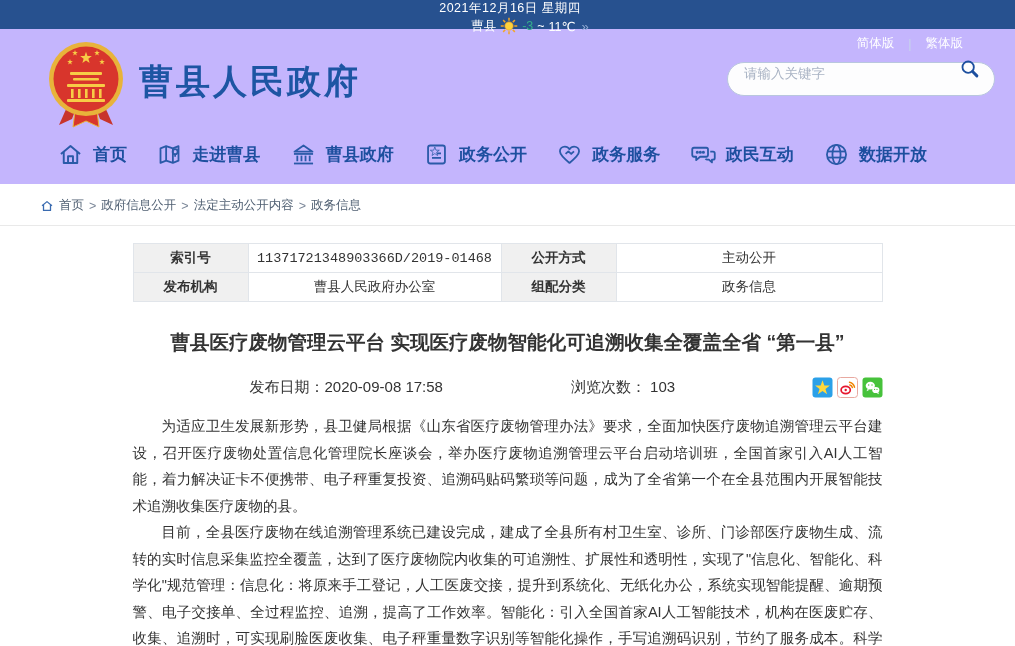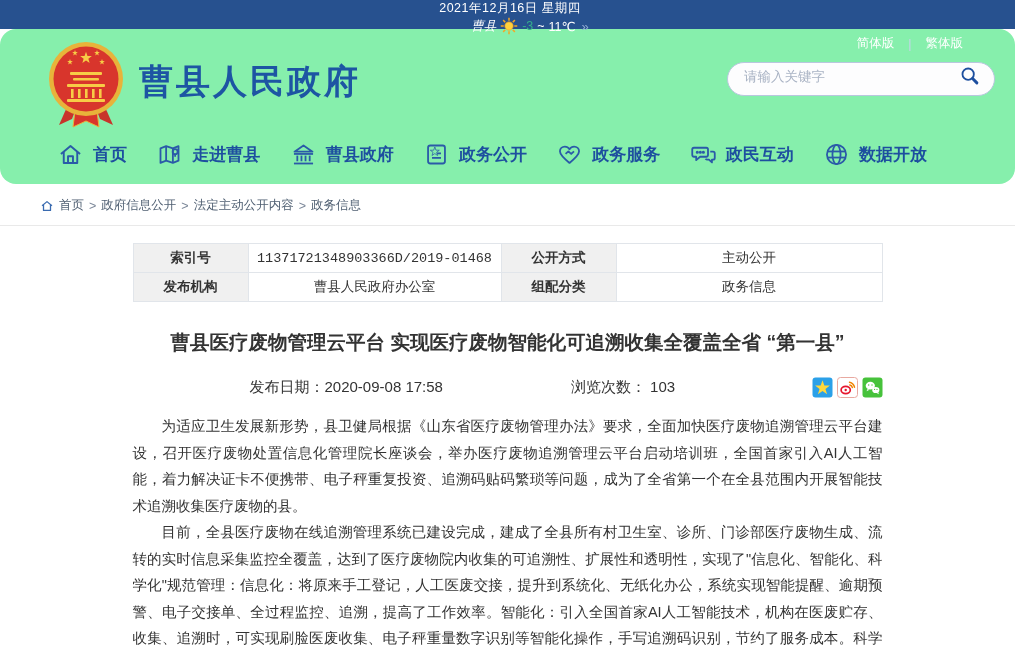--- a/index.html
+++ b/index.html
@@ -4,39 +4,39 @@
 <style>
   * { box-sizing: border-box; margin: 0; padding: 0; }
   html,body { width:1015px; height:646px; overflow:hidden; background:#fff;
     font-family:"Liberation Sans","DejaVu Sans",sans-serif; }
 
   
   .topbar { height:29px; background:#27518f; color:#fff; display:flex;
     align-items:center; font-size:12.5px; padding:0 52px 0 57px;flex-direction:column; }
   .topbar .date { letter-spacing:.5px; }
   .weather { display:flex; align-items:center; margin-left:40px; gap:4px; }
-  .weather .city { color:#fff;font-style:italic; }
+  .weather .city { color:#fff; }
   .weather .low { color:#35b08a; }
   .weather .sep, .weather .high { color:#fff; }
   .weather .arrow { color:#8fa9d2; font-size:13px; margin-left:2px; }
   .lang { margin-left:auto; display:flex; gap:14px; align-items:center; }
   .lang a { color:#fff; text-decoration:none; }
   .lang .divider { color:#c7d4ea; }
 
   
-  .top-section { background:#86efac;border-radius:16px; }
+  .top-section { background:#c4b5fd; }
   .header-inner { position:relative; height:106px; display:flex; align-items:center;
     padding-left:45px; }
   .logo { width:82px; height:92px; margin-top:6px; flex:0 0 auto; }
   .site-text { margin-left:12px; }
   .site-name { color:#1d55a3; font-size:34px; font-weight:bold; letter-spacing:3px; }
   .site-url { color:#2e68b0; font-size:21px; margin-top:3px; letter-spacing:1px; }
   .search-box { position:absolute; right:20px; top:33px; width:268px; height:34px;
     background:#fdfdfe; border:1px solid #b9c7de; border-radius:17px;
-    display:flex; align-items:center; padding:0 12px 6px 16px; }
+    display:flex; align-items:flex-end; padding:0 12px 14px 16px; }
   .search-box input { flex:1; border:none; outline:none; background:transparent;
     font-size:13.5px; color:#333; font-family:inherit; }
   .search-box input::placeholder { color:#a9b3c4; }
   .search-btn { width:24px; height:24px; cursor:pointer; border:none; background:none;
     display:flex; align-items:center; justify-content:center; }
 
   
   .nav { display:flex; justify-content:space-between; align-items:center;
     padding:6px 88px 16px 57px; }
   .nav-item { display:flex; align-items:center; gap:9px; cursor:pointer;

